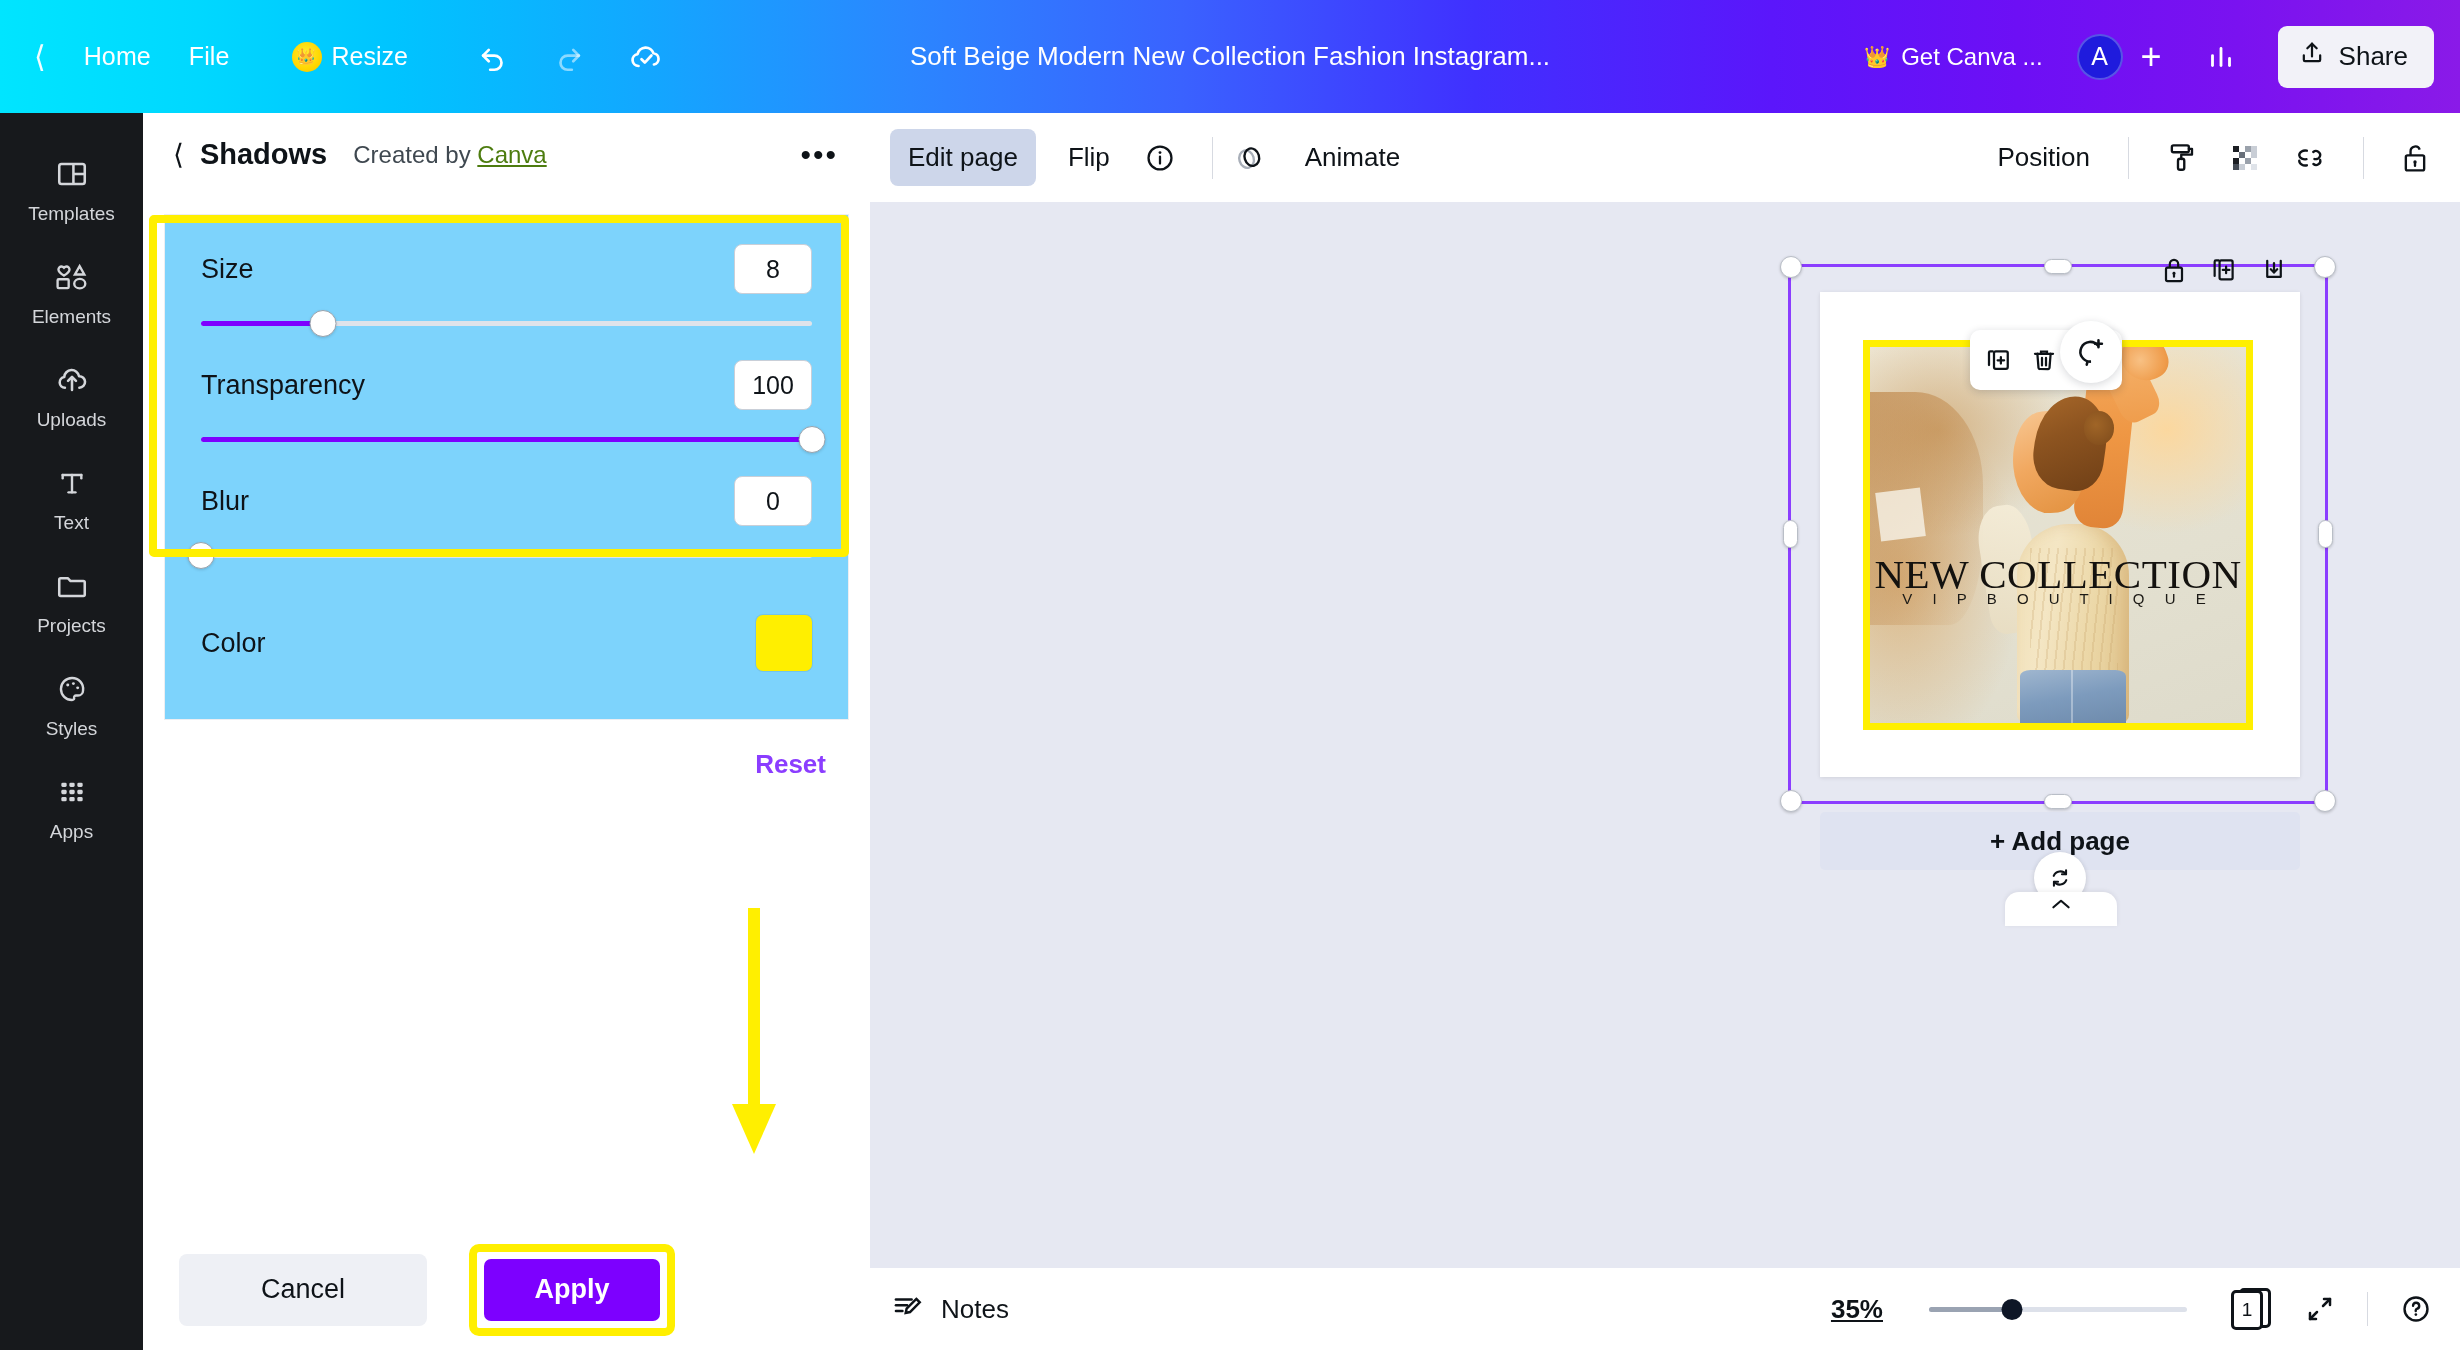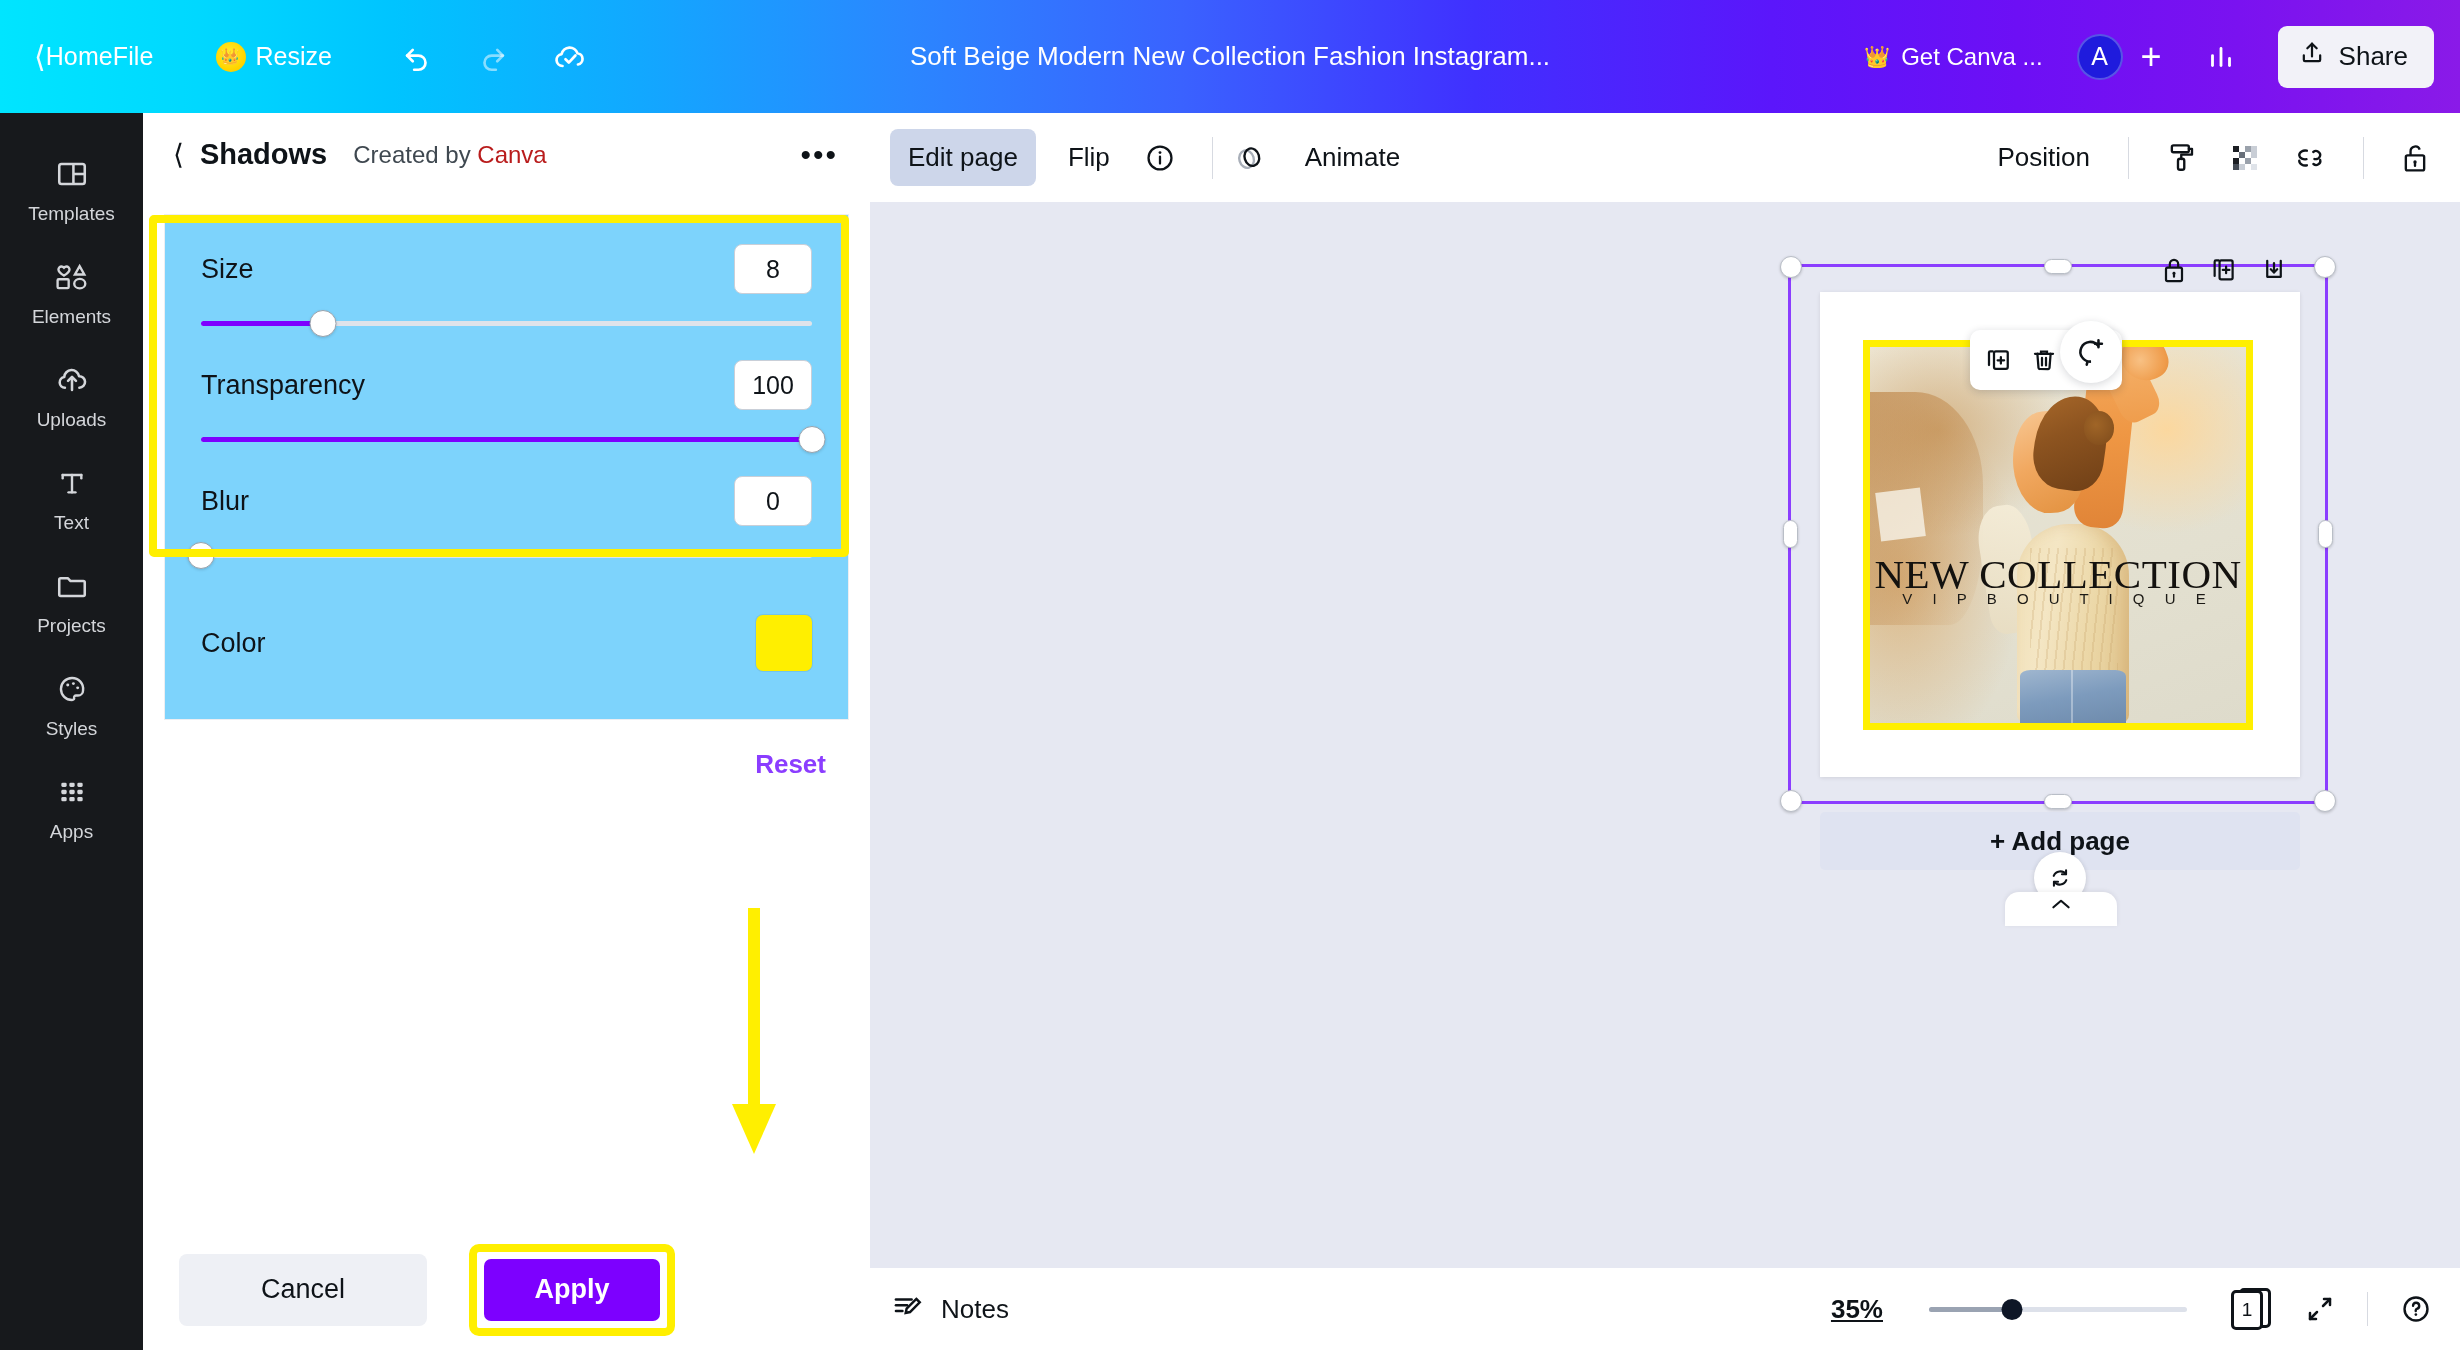--- a/index.html
+++ b/index.html
@@ -16,21 +16,21 @@
     position: absolute; left: 0; top: 0; width: 2460px; height: 113px;
     background: linear-gradient(90deg,
       #00e5ff 0%, #00d8ff 8%, #00c4ff 16%, #12a8ff 26%,
       #2b86ff 37%, #3a62ff 48%, #4030ff 60%, #5b16fb 72%,
       #6d0ff5 82%, #7a12f0 91%, #8a1ae8 100%);
     display: flex; align-items: center;
     z-index: 40;
   }
   .tb-back { margin-left: 34px; color: #fff; font-size: 30px; line-height: 1;
              opacity: .95; cursor: pointer; }
-  .tb-item { color: #fff; font-size: 25px; cursor: pointer;
+  .tb-item { color: #fff; font-size: 25px; margin-left: 38px; cursor: pointer;
              white-space: nowrap; letter-spacing: .1px; }
   .tb-resize { display: flex; align-items: center; margin-left: 62px; cursor: pointer; }
   .crown-dot {
     width: 30px; height: 30px; border-radius: 50%;
     background: radial-gradient(circle at 45% 40%, #ffee33 0%, #ffd500 62%, #f5c400 100%);
     display: flex; align-items: center; justify-content: center;
     font-size: 16px; margin-right: 10px;
   }
   .tb-icons { display: flex; align-items: center; margin-left: 68px; gap: 42px; }
   .tb-ic { cursor: pointer; display: flex; align-items: center; }
@@ -79,21 +79,21 @@
   .panel {
     position: absolute; left: 143px; top: 113px; width: 727px; height: 1237px;
     background: #fff; z-index: 20;
   }
   .panel-head {
     height: 83px; display: flex; align-items: center; padding: 0 32px 0 30px;
   }
   .ph-back { font-size: 28px; color: #0e1318; cursor: pointer; line-height: 1; }
   .ph-title { font-size: 29px; font-weight: 700; color: #0e1318; margin-left: 16px; }
   .ph-sub { font-size: 24px; color: #3f4850; margin-left: 26px; }
-  .ph-link { color: #b91c1c; cursor: pointer; }
+  .ph-link { color: #4d7c0f; text-decoration: underline; cursor: pointer; }
   .ph-dots { margin-left: auto; font-size: 30px; color: #0e1318; cursor: pointer;
              letter-spacing: 2px; line-height: .6; }
 
   .settings-wrap { position: relative; margin: 19px 0 0 0; }
   .hl-box {
     position: absolute; left: 6px; top: 0; width: 700px; height: 342px;
     border: 8px solid #ffef00; border-radius: 5px; pointer-events: none; z-index: 9;
   }
   .settings {
     margin: 0 22px; padding: 26px 36px 30px 36px; background: #7dd3fc;

